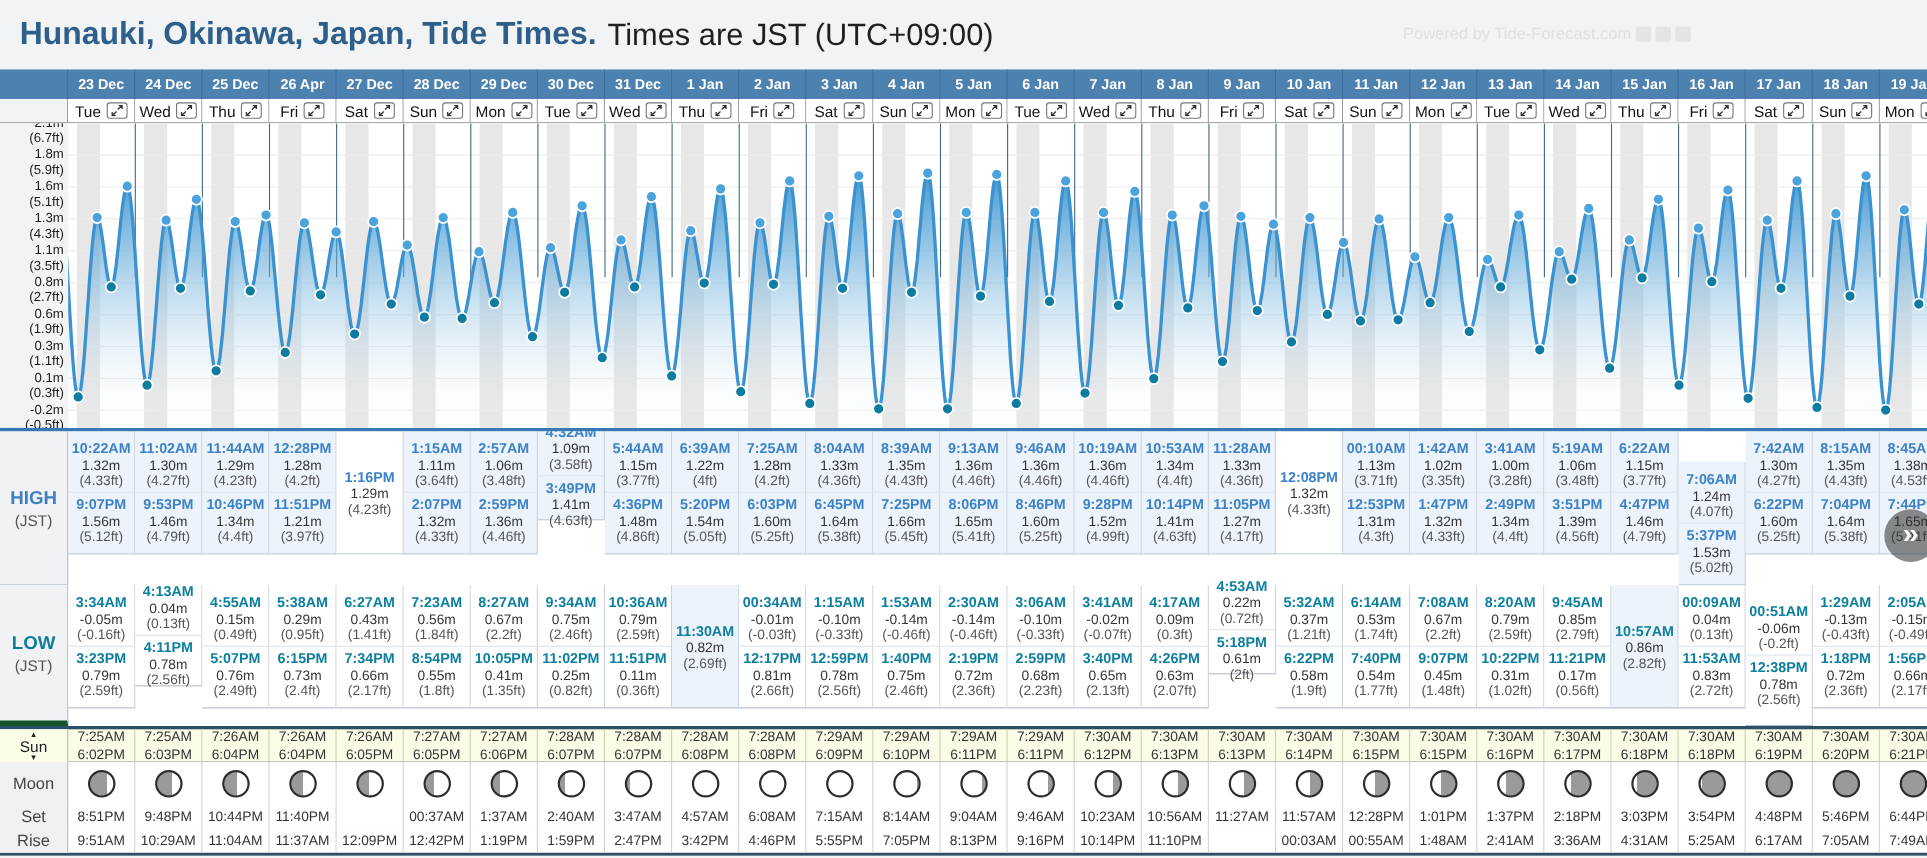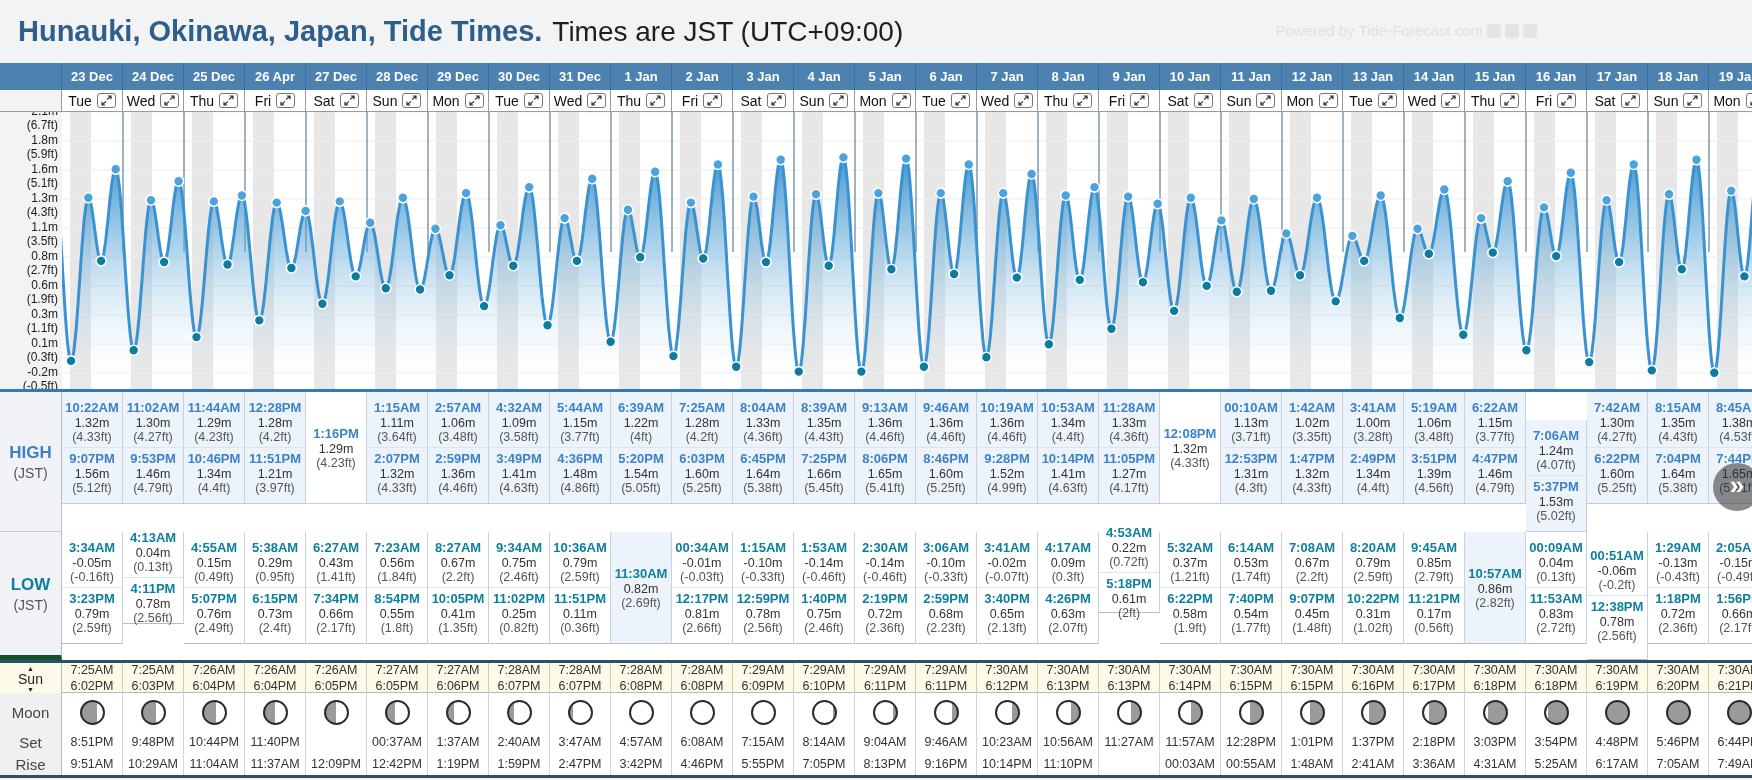--- a/index.html
+++ b/index.html
@@ -679,21 +679,21 @@
           <div class="t-time-high">2:57AM</div>
           <div class="t-m">1.06m</div>
           <div class="t-ft">(3.48ft)</div>
         </div>
         <div class="tide-entry">
           <div class="t-time-high">2:59PM</div>
           <div class="t-m">1.36m</div>
           <div class="t-ft">(4.46ft)</div>
         </div>
       </div>
-      <div class="tide-cell" style="height: 112px;">
+      <div class="tide-cell" style="height: 81px;">
         <div class="tide-entry">
           <div class="t-time-high">4:32AM</div>
           <div class="t-m">1.09m</div>
           <div class="t-ft">(3.58ft)</div>
         </div>
         <div class="tide-entry">
           <div class="t-time-high">3:49PM</div>
           <div class="t-m">1.41m</div>
           <div class="t-ft">(4.63ft)</div>
         </div>

